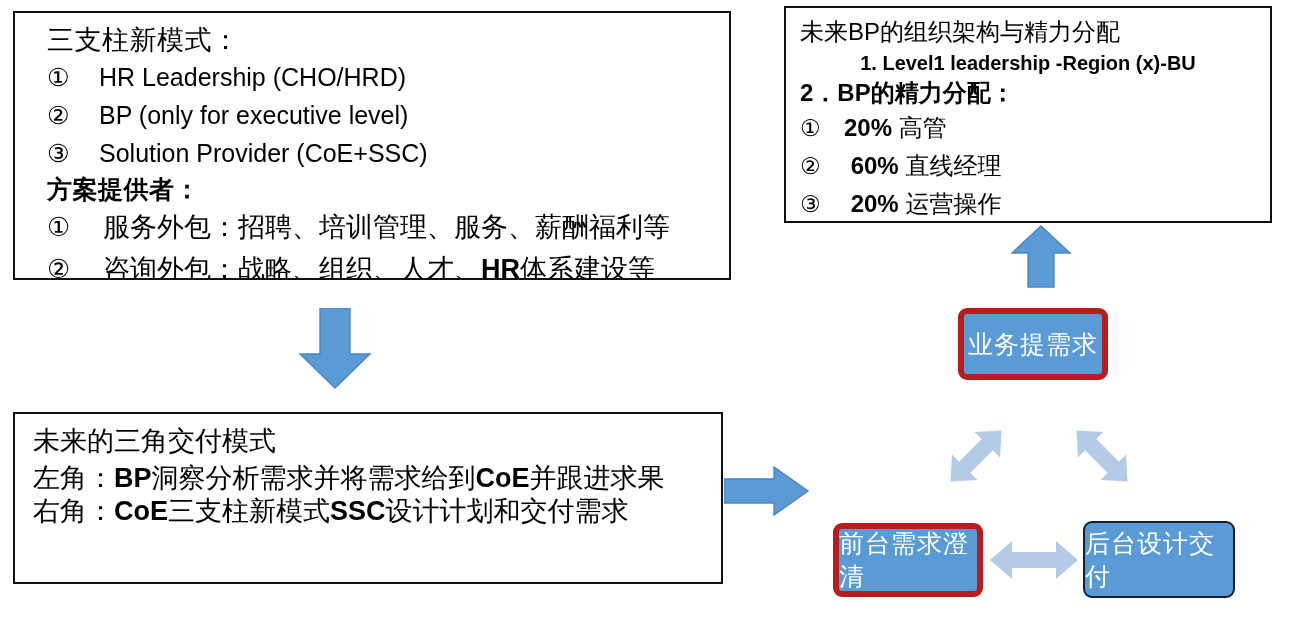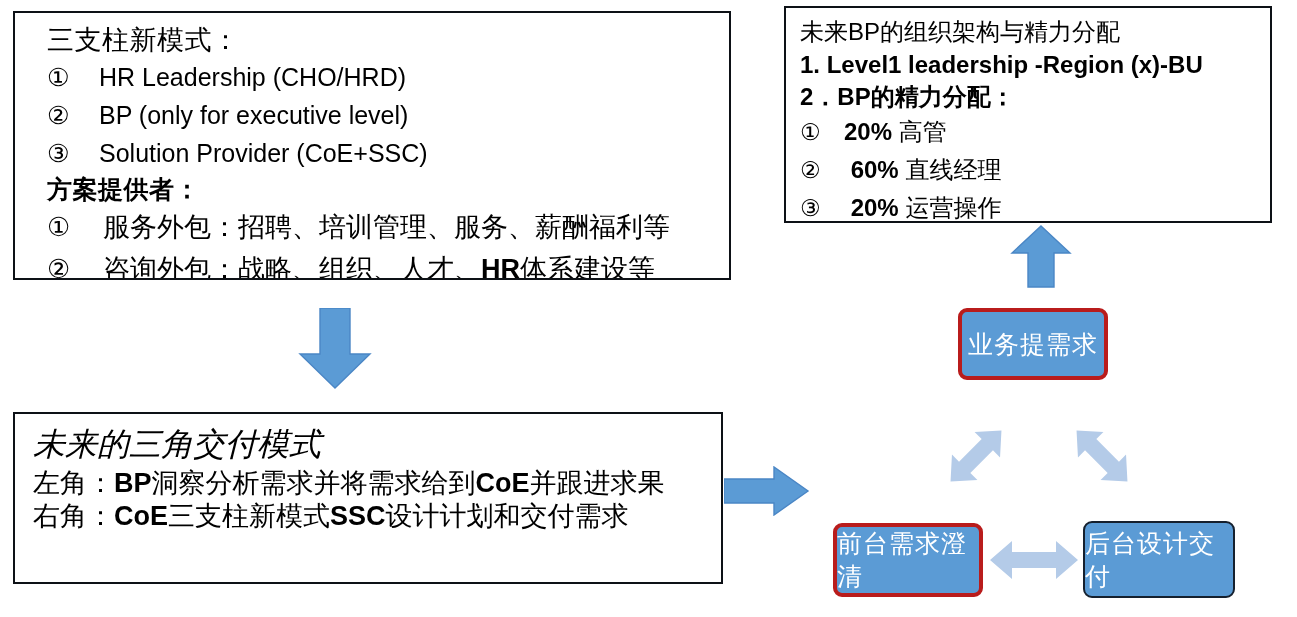--- a/index.html
+++ b/index.html
@@ -77,35 +77,35 @@
 
   
   #box-future-bp {
     left: 784px;
     top: 6px;
     width: 488px;
     height: 217px;
     padding: 12px 14px 0 14px;
   }
   #box-future-bp .l1 { font-size: 24px; margin-bottom: 9px; }
-  #box-future-bp .l2 { font-size: 24px; font-weight: bold; margin-bottom: 8px; }
+  #box-future-bp .l2 { font-size: 20px; font-weight: bold; margin-bottom: 8px; text-align: center; }
   #box-future-bp .l3 { font-size: 24px; font-weight: bold; margin-bottom: 7px; }
   #box-future-bp .pct-row { font-size: 24px; margin-bottom: 6px; }
   #box-future-bp .pct-row .marker { width: 44px; font-size: 23px; }
   #box-future-bp .pct-row .rowtext b { font-weight: bold; }
 
   
   #box-delivery {
     left: 13px;
     top: 412px;
     width: 710px;
     height: 172px;
     padding: 14px 0 0 18px;
   }
-  #box-delivery .d-title { font-size: 32px; margin-bottom: 10px; font-style: italic; }
+  #box-delivery .d-title { font-size: 27px; margin-bottom: 10px; }
   #box-delivery .d-line { font-size: 27px; margin-bottom: 6px; }
   #box-delivery .d-line b { font-weight: bold; }
 
   
   .arrow {
     position: absolute;
   }
   .arrow svg { display: block; }
 
   
@@ -113,21 +113,21 @@
     position: absolute;
     box-sizing: border-box;
     background: #5b9bd5;
     border-radius: 9px;
     color: #ffffff;
     display: flex;
     align-items: center;
     justify-content: center;
     font-size: 25px;
     letter-spacing: 1px;
-    border: 4px solid #b91c1c;
+    border: 6px solid #b91c1c;
   }
   .node.outlined {
     border: 2px solid #15202e;
   }
 
   #node-demand  { left: 958px; top: 308px; width: 150px; height: 72px; }
   #node-front   { left: 833px; top: 523px; width: 150px; height: 74px; }
   #node-back    { left: 1083px; top: 521px; width: 152px; height: 77px; }
 </style>
 </head>

